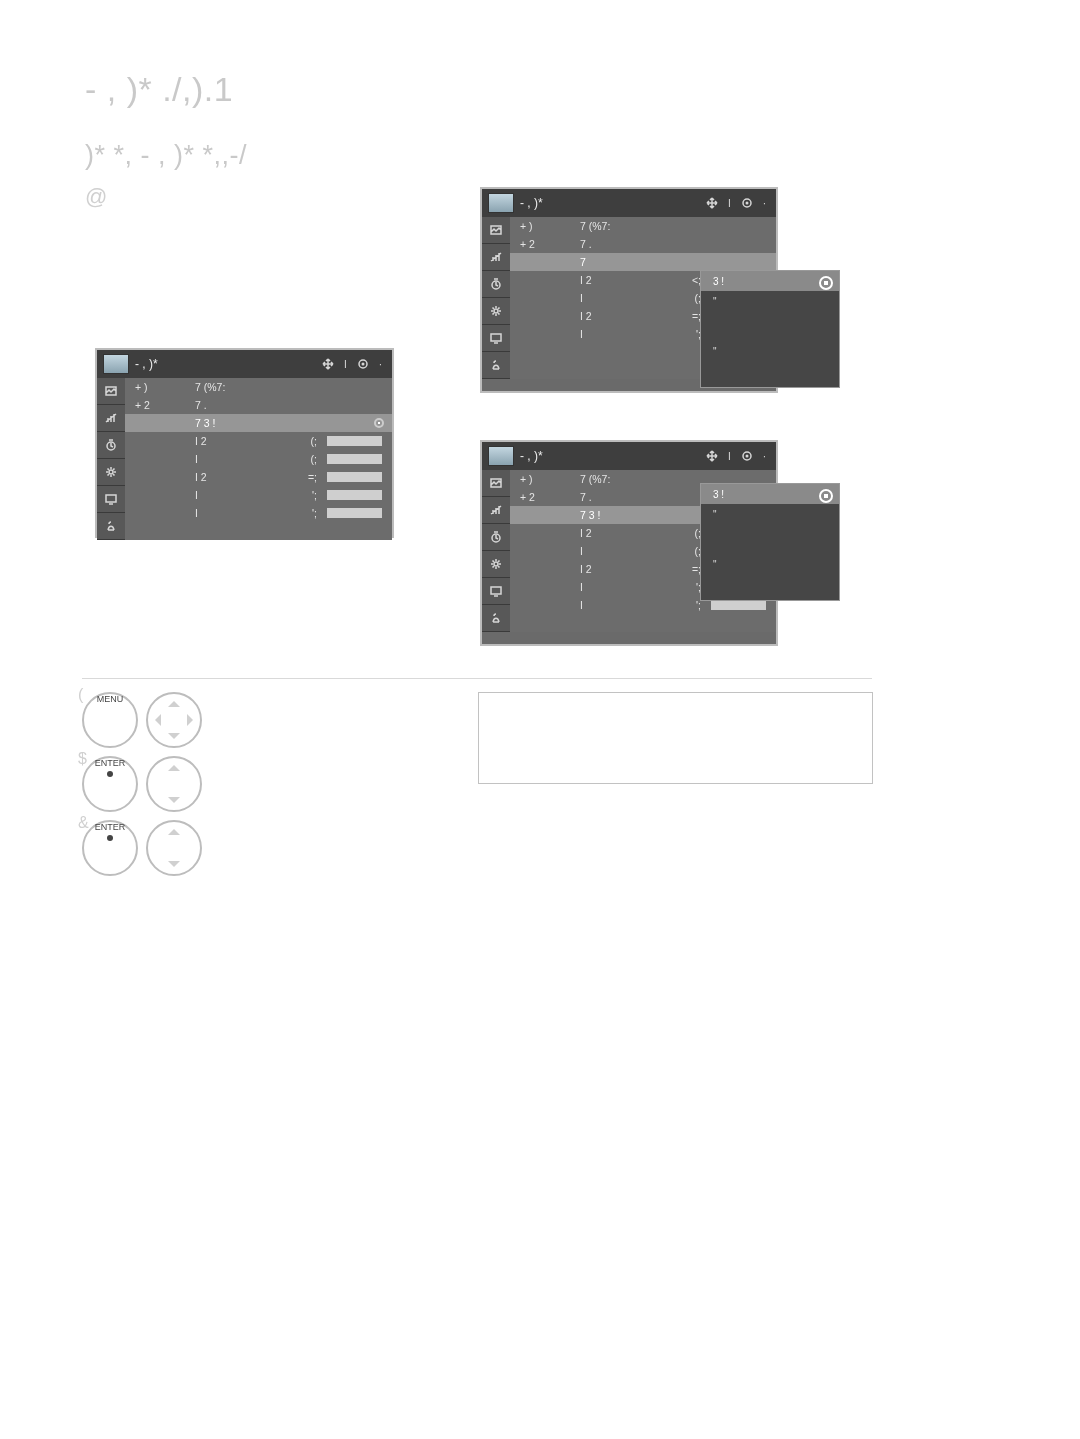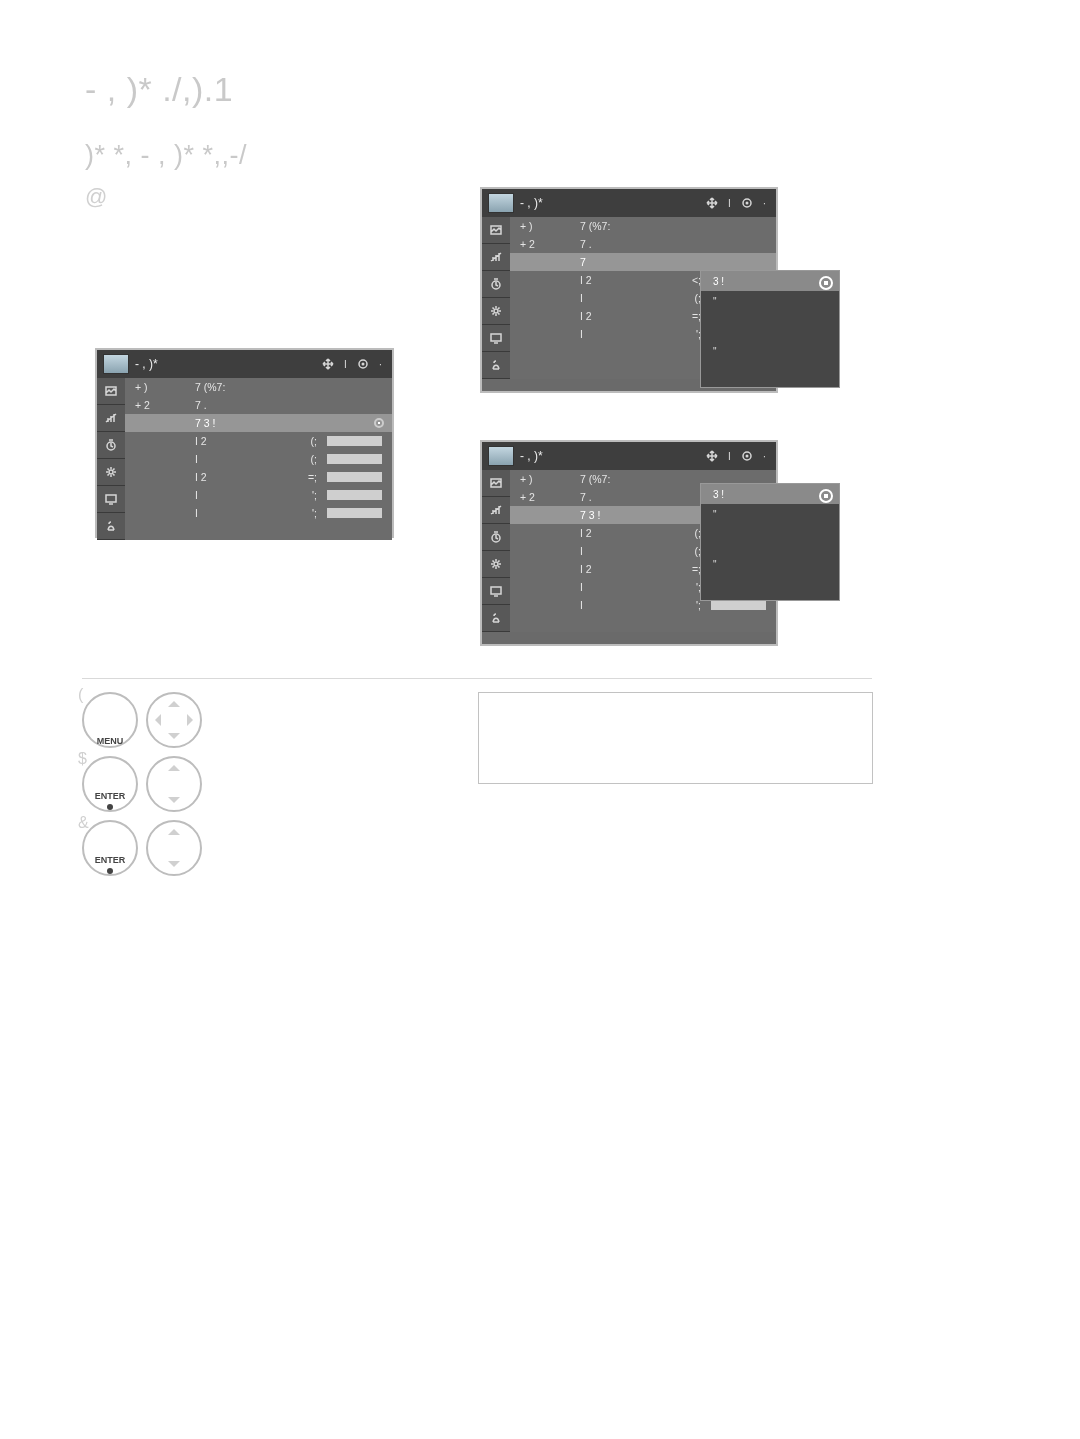--- a/index.html
+++ b/index.html
@@ -136,22 +136,22 @@
   .step  { display:flex; align-items:center; margin-bottom:8px; position:relative; }
   .step .num {
     position:absolute; left:-4px; top:-6px;
     font-size:16px; color:#d0d0d0;
   }
   .rbtn {
     width:56px; height:56px;
     border-radius:50%;
     background:radial-gradient(circle,#fff 0 70%,#e1e1e1 100%);
     border:2px solid #bdbdbd;
-    display:flex; align-items:flex-end; justify-content:center;
-    font-size:9px; color:#444; font-weight:bold;
+    display:flex; align-items:flex-start; justify-content:center;
+    font-size:9px; color:#444; font-weight:normal;
     margin-right:8px;
   }
   .rbtn.dpad { position:relative; }
   .rbtn.dpad .arrow {
     position:absolute; width:0; height:0;
     border:6px solid transparent;
   }
   .rbtn.dpad .u { top:7px; left:50%; transform:translateX(-50%); border-bottom-color:#d0d0d0; border-top:none; }
   .rbtn.dpad .d { bottom:7px; left:50%; transform:translateX(-50%); border-top-color:#d0d0d0; border-bottom:none; }
   .rbtn.dpad .l { left:7px; top:50%; transform:translateY(-50%); border-right-color:#d0d0d0; border-left:none; }

